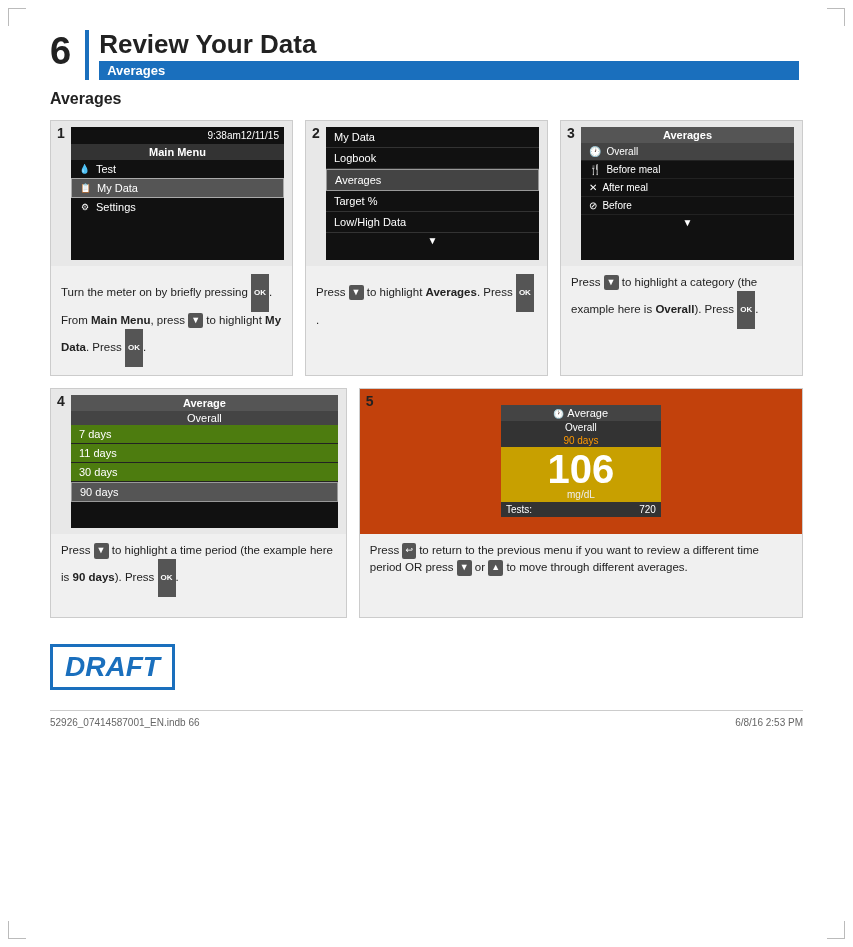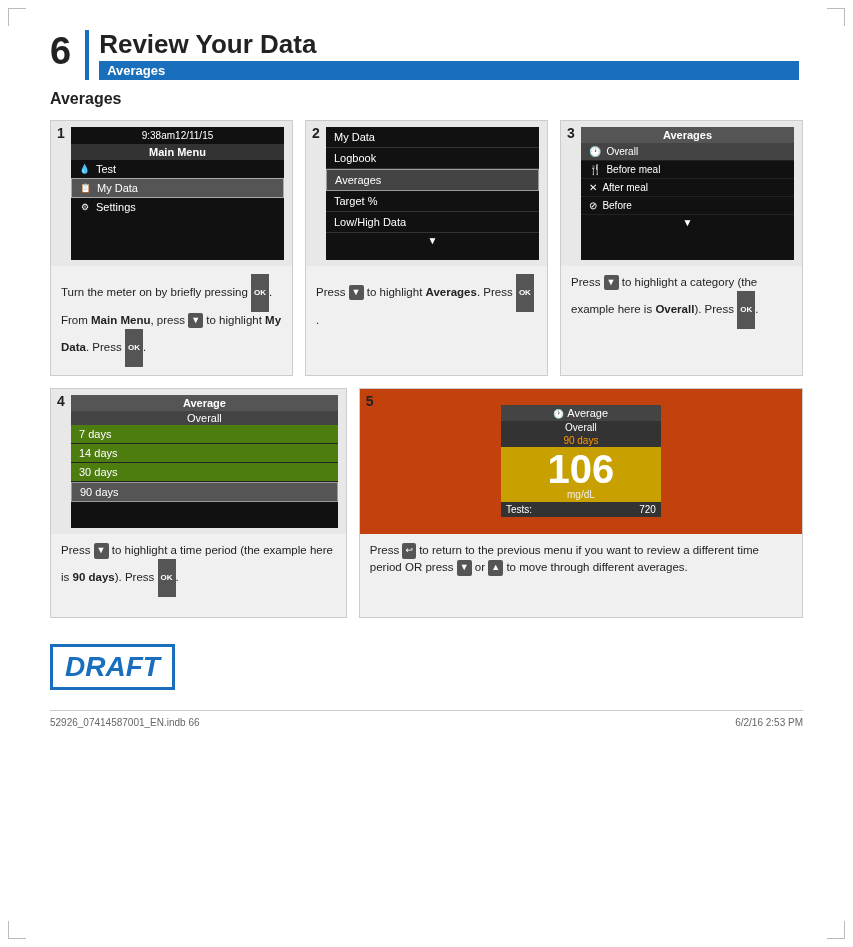--- a/index.html
+++ b/index.html
@@ -123,21 +123,21 @@
       overflow: hidden;
     }
 
     
     .s1-topbar {
       background: #111;
       color: #fff;
       font-size: 10px;
       padding: 3px 5px;
       display: flex;
-      justify-content: center;
+      justify-content: flex-end;
     }
     .s1-menu-title {
       background: #333;
       color: #fff;
       text-align: center;
       font-size: 11px;
       font-weight: bold;
       padding: 2px 0;
     }
     .s1-menu-item {
@@ -455,21 +455,21 @@
 
   <div class="grid-row">
 
     <div class="step-box">
       <div class="step-number">4</div>
       <div class="screen-container">
         <div class="screen-inner">
           <div class="s4-header">Average</div>
           <div class="s4-subheader">Overall</div>
           <div class="s4-item">7 days</div>
-          <div class="s4-item">14 days</div>
+          <div class="s4-item">11 days</div>
           <div class="s4-item">30 days</div>
           <div class="s4-item selected">90 days</div>
         </div>
       </div>
       <div class="step-desc">
         Press <span class="arrow-btn">▼</span> to highlight a time period (the example here is <strong>90 days</strong>). Press <span class="ok-icon">OK</span>.
       </div>
     </div>
 
     <div class="step-box step-box-wide">
@@ -499,16 +499,16 @@
   </div>
 
   <div style="display:flex; align-items:center; justify-content:flex-end; margin-top: 16px;">
     <div class="draft-box">
       <span class="draft-text">DRAFT</span>
     </div>
     <div style="flex:1;"></div>
   </div>
   <div class="page-footer">
     <span class="footer-filename">52926_07414587001_EN.indb   66</span>
-    <span class="footer-date">6/2/16   2:53 PM</span>
+    <span class="footer-date">6/8/16   2:53 PM</span>
   </div>
 
 </div>
 
 </body></html>

